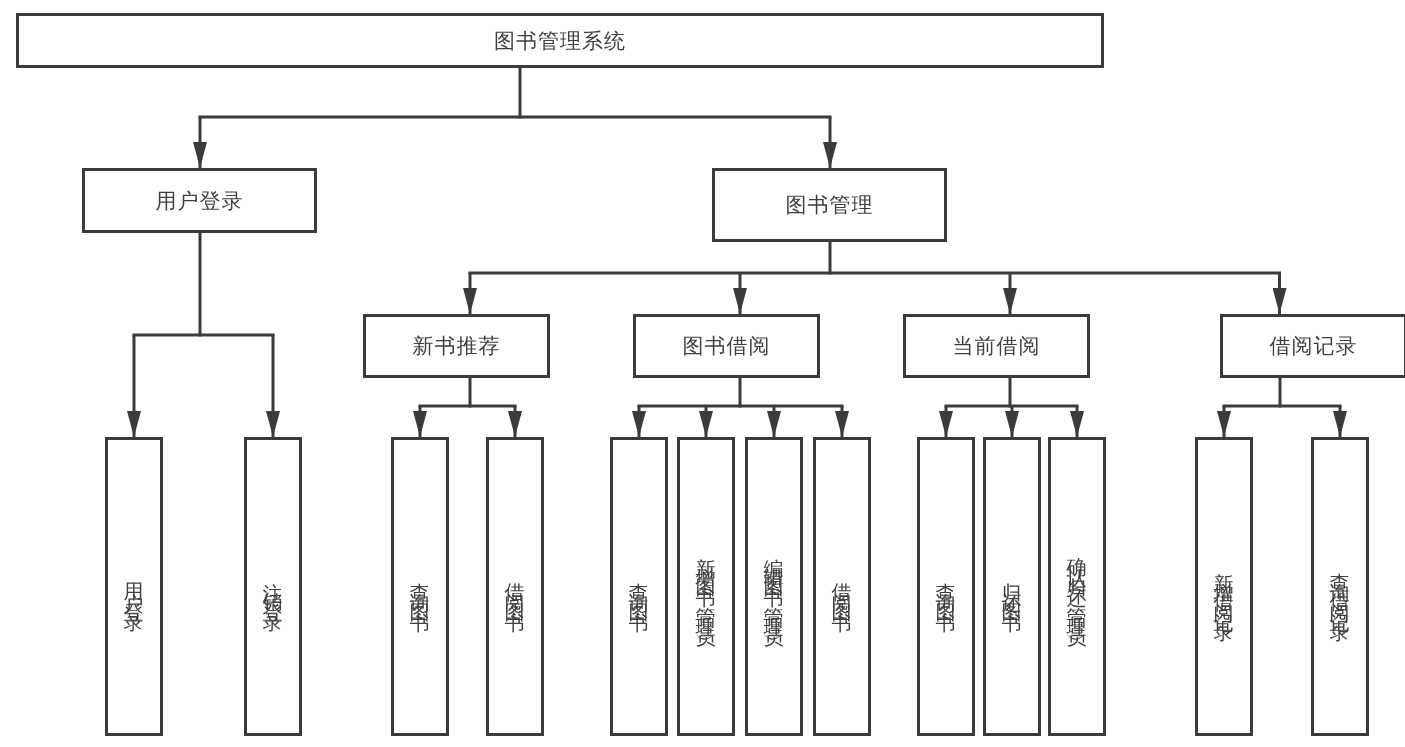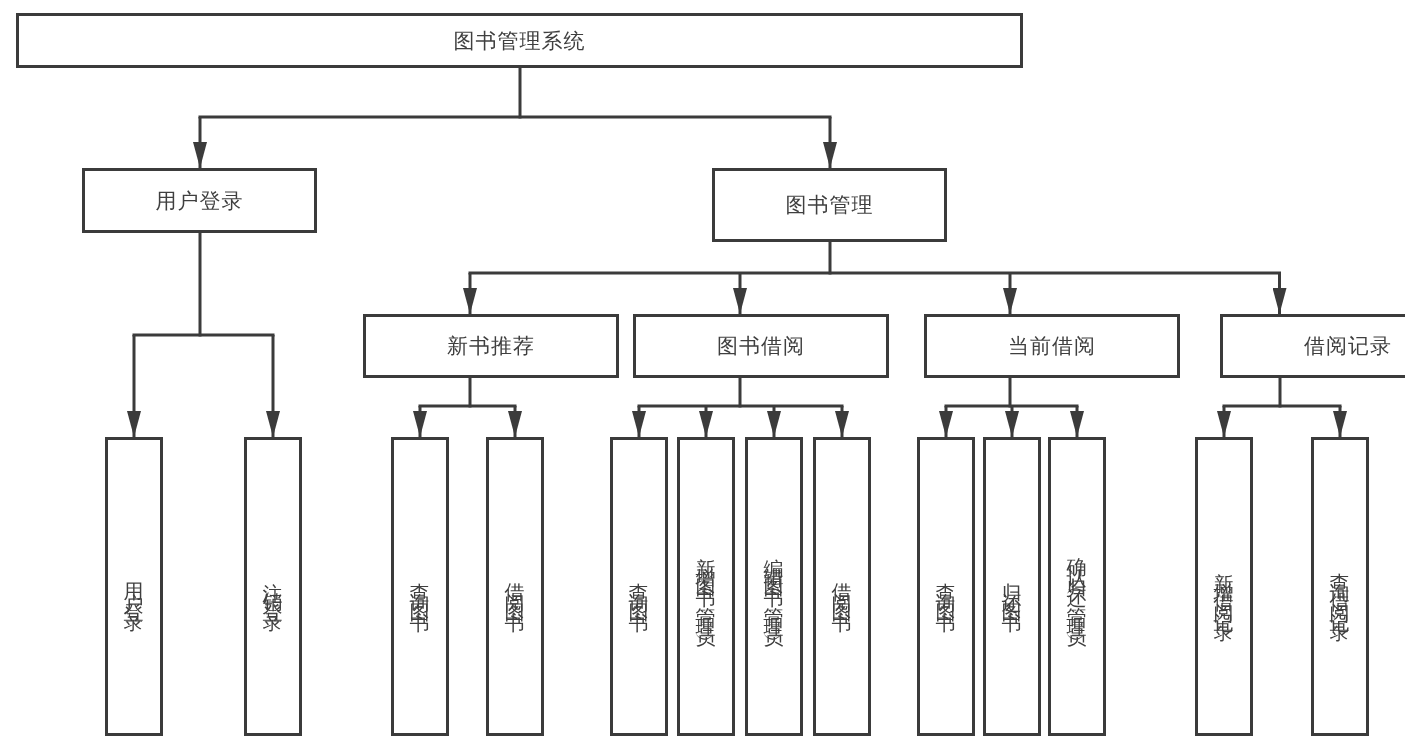--- a/index.html
+++ b/index.html
@@ -18,27 +18,27 @@
     position:absolute;
     background: var(--box-bg, #ffffff);
     border:3px solid var(--line, #3b3b3b);
     box-sizing:border-box;
     display:flex; align-items:center; justify-content:center;
     color: var(--text, #3f3f3f);
     font-size:21px;
     letter-spacing:1px;
     white-space:nowrap;
   }
-  .root  { left:16px;  top:13px;  width:1007px; height:55px; }
+  .root  { left:16px;  top:13px;  width:1088px; height:55px; }
   .lvl2a { left:82px;  top:168px; width:235px;  height:65px; }
   .lvl2b { left:712px; top:168px; width:235px;  height:74px; }
-  .sec   { top:314px; width:256px; height:64px;text-align:right; }
+  .sec   { top:314px; width:187px; height:64px;text-align:right; }
   .sec1  { left:363px; }
   .sec2  { left:633px;font-family:Liberation Mono, monospace; }
-  .sec3  { left:924px; }
+  .sec3  { left:903px; }
   .sec4  { left:1220px; }
 
   .leaf {
     position:absolute;
     top:437px; width:58px; height:299px;
     background: var(--box-bg, #ffffff);
     border:3px solid var(--line, #3b3b3b);
     box-sizing:border-box;
     display:flex; align-items:center; justify-content:center;
     writing-mode: vertical-rl;

